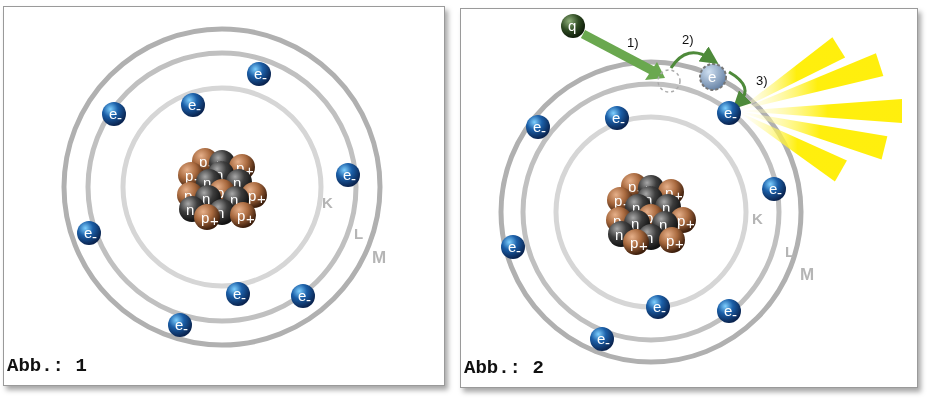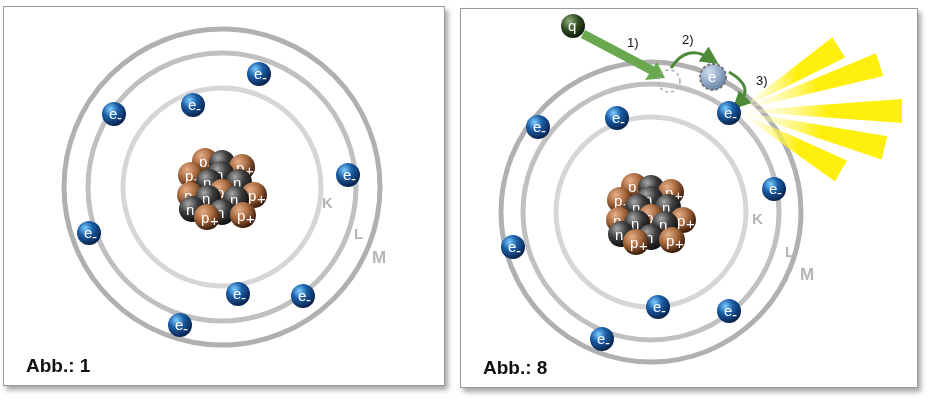--- a/index.html
+++ b/index.html
@@ -1,21 +1,21 @@
 <!DOCTYPE html>
 <html><head>
 <meta charset="utf-8">
 <style>
   html,body{margin:0;padding:0;background:#fff;}
   body{width:931px;height:400px;position:relative;overflow:hidden;font-family:"Liberation Sans",sans-serif;}
   .panel{position:absolute;background:#fff;border:1px solid #9a9a9a;box-shadow:3px 4px 5px rgba(0,0,0,0.35);}
   #p1{left:3px;top:6px;width:440px;height:378px;}
   #p2{left:460px;top:8px;width:456px;height:378px;}
   .panel svg{position:absolute;left:0;top:0;}
-  .caption{position:absolute;left:22px;bottom:8px;font-weight:bold;font-size:19px;color:#111;font-family:Liberation Sans, sans-serif;}
+  .caption{position:absolute;left:3px;bottom:8px;font-weight:bold;font-size:19px;color:#111;font-family:Liberation Mono, monospace;}
   .shell-label{font-family:"Liberation Sans",sans-serif;font-weight:bold;fill:#b5b5b5;}
   .step-label{font-family:"Liberation Sans",sans-serif;font-size:13px;fill:#111;}
   .pl{font-family:"Liberation Sans",sans-serif;fill:#fff;font-size:15px;}
 </style>
 </head>
 <body>
 
 <div class="panel" id="p1">
   <svg id="svg1" width="440" height="378">
       <defs>
@@ -349,14 +349,14 @@
         <circle cx="268" cy="302" r="12" fill="url(#egb)"></circle>
         <text x="263" y="307" class="pl" font-size="15">e</text>
         <text x="271" y="311" class="pl" font-size="10">-</text>
       </g>
       <g>
         <circle cx="141" cy="330" r="12" fill="url(#egb)"></circle>
         <text x="136" y="335" class="pl" font-size="15">e</text>
         <text x="144" y="339" class="pl" font-size="10">-</text>
       </g>
     </svg>
-  <div class="caption">Abb.: 8</div>
+  <div class="caption">Abb.: 2</div>
 </div>
 
 </body></html>

